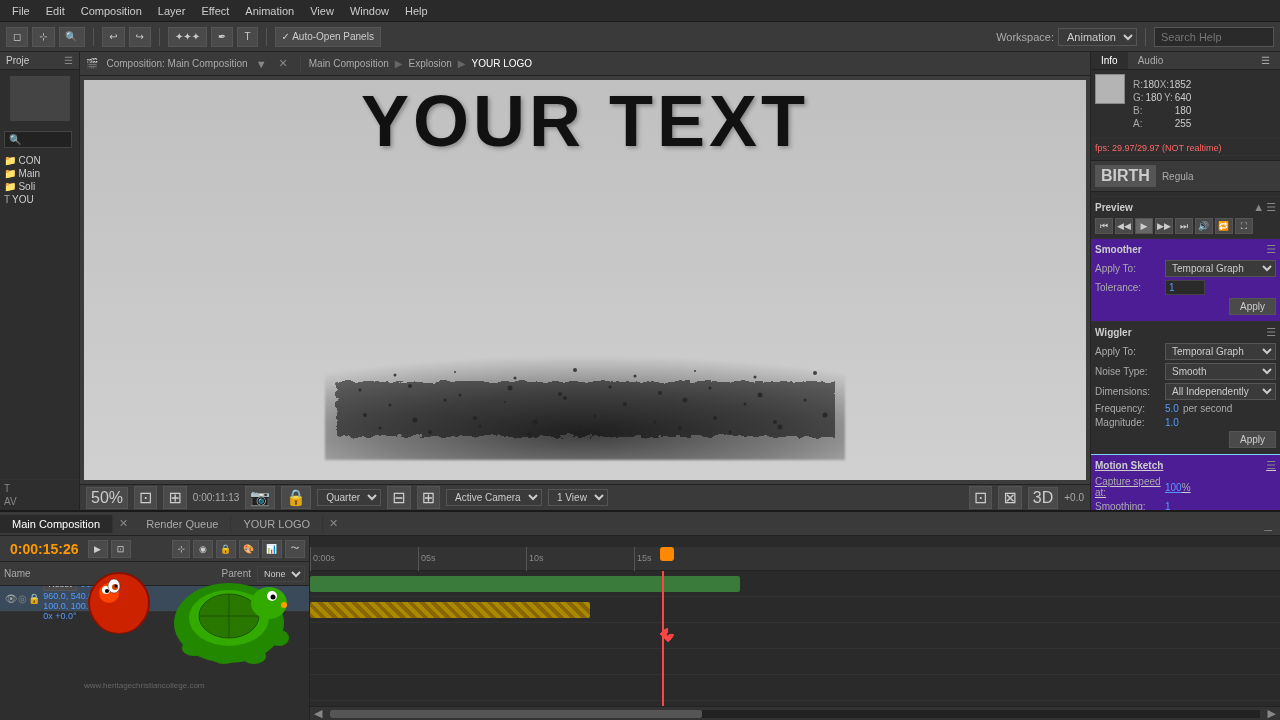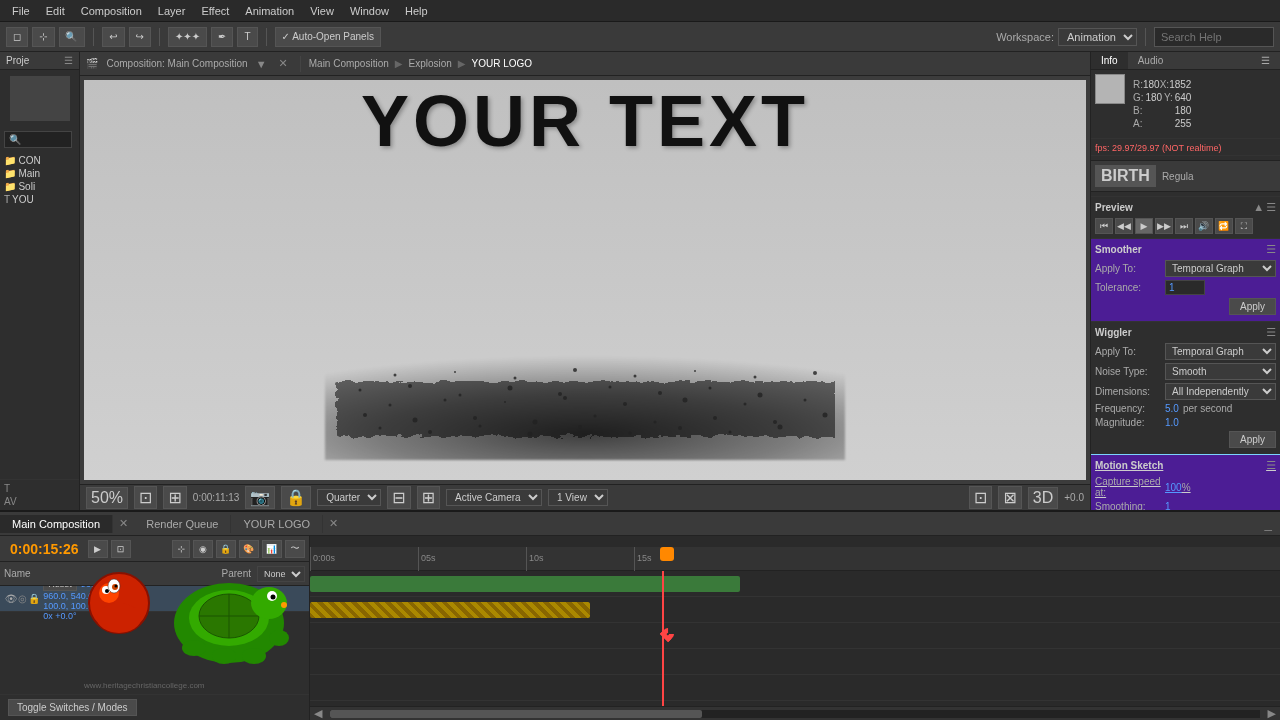--- a/index.html
+++ b/index.html
@@ -510,23 +510,20 @@
               <button style="background:#4a4a4a; border:1px solid #555; color:#ccc; font-size:9px; padding:1px 4px; cursor:pointer;">Reset</button>
               <span style="color:#5599ff; font-size:9px;">960.0, 540.0</span>
             </div>
             <div style="color:#5599ff; font-size:9px;">960.0, 540.0</div>
             <div style="color:#5599ff; font-size:9px;">100.0, 100.0%</div>
             <div style="color:#5599ff; font-size:9px;">0x +0.0°</div>
           </div>
         </div>
       </div>
 
-      <div style="padding:2px 4px; border-top:1px solid #333;">
-        <button class="modes-btn">Toggle Switches / Modes</button>
-      </div>
     </div>
 
     <div id="timeline-right">
 
       <div id="timeline-ruler">
         <div class="ruler-mark" style="left:0px;">0:00s</div>
         <div class="ruler-mark" style="left:108px;">05s</div>
         <div class="ruler-mark" style="left:216px;">10s</div>
         <div class="ruler-mark" style="left:324px;">15s</div>
 

